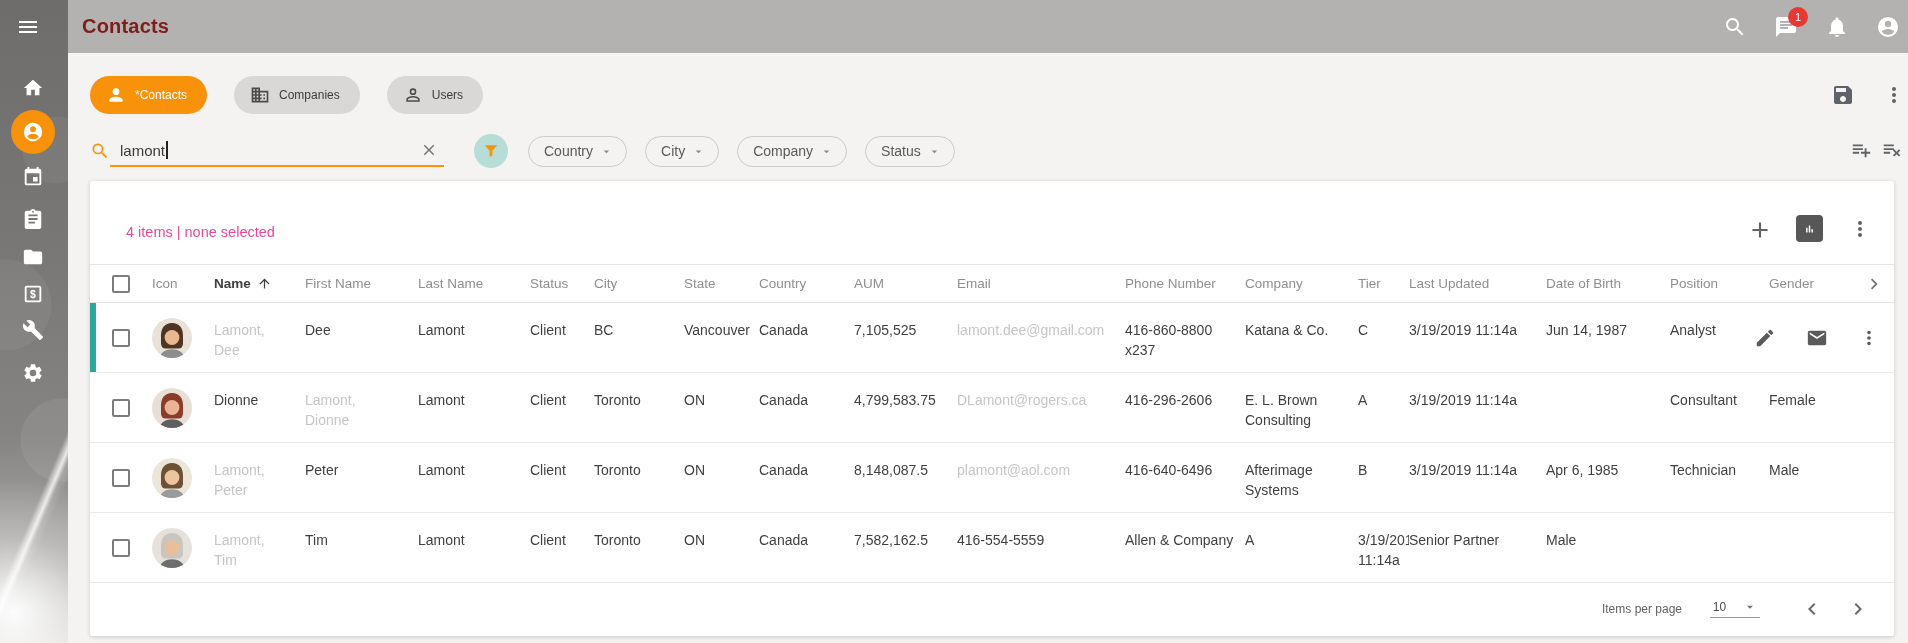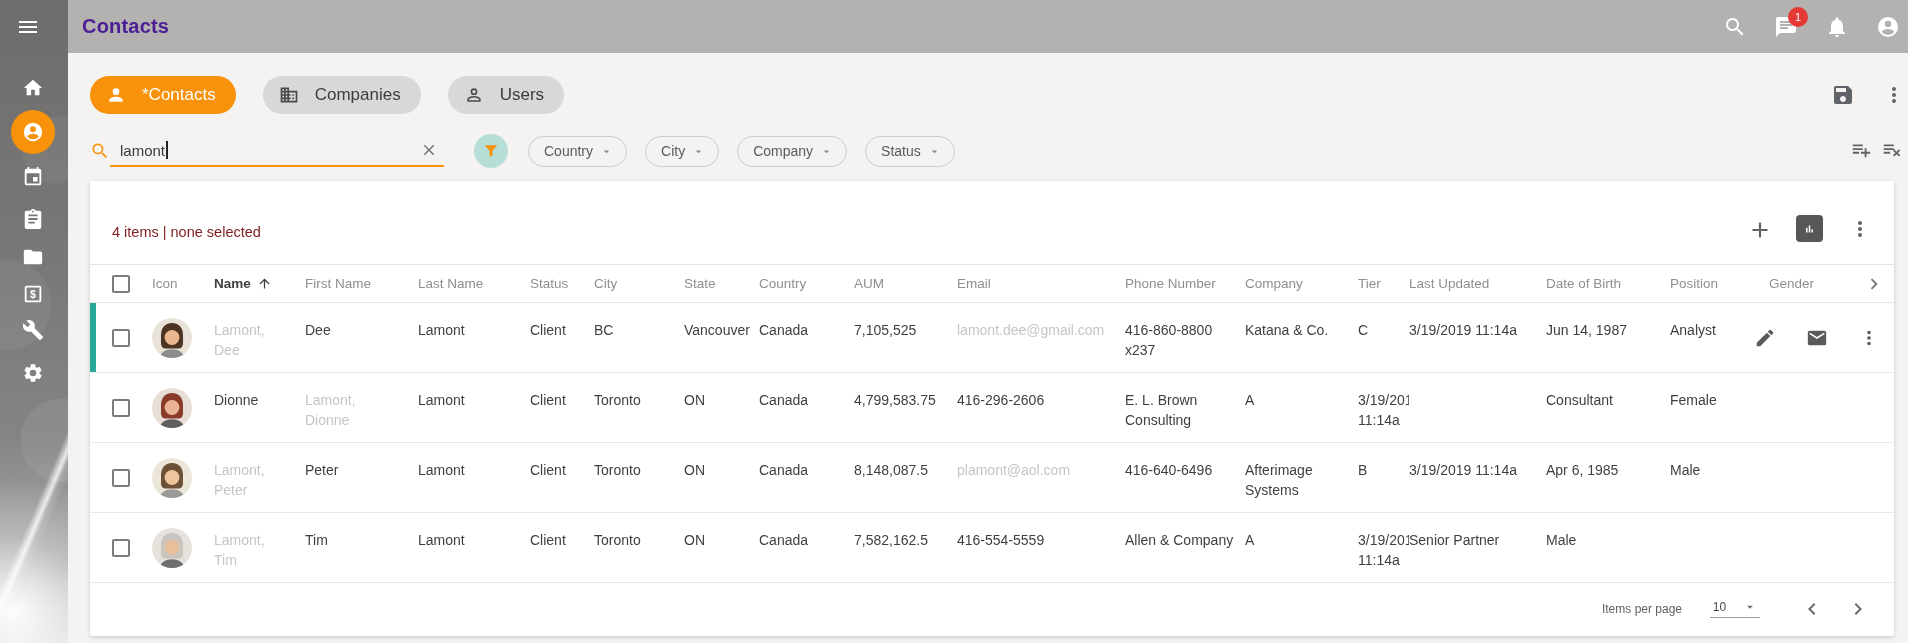--- a/index.html
+++ b/index.html
@@ -7,21 +7,21 @@
   body {
     width:1908px; height:643px; position:relative; overflow:hidden;
     font-family:"Liberation Sans", sans-serif; background:#f4f3f1;
     -webkit-font-smoothing:antialiased;
   }
   svg { display:block; }
 
   
   .topbar { position:absolute; left:0; top:0; width:1908px; height:53px; background:#b4b2b0; z-index:2; }
   .topbar-title { position:absolute; left:82px; top:0; height:53px; display:flex; align-items:center;
-    color:#4c1d95; font-size:20px; font-weight:bold; letter-spacing:.2px; }
+    color:#7f1d1d; font-size:20px; font-weight:bold; letter-spacing:.2px; }
   .topbar-icons { position:absolute; right:8px; top:0; height:53px; display:flex; align-items:center; gap:27px; color:#ffffff; }
   .tb-ic { position:relative; width:24px; height:24px; cursor:pointer; }
   .badge { position:absolute; top:-8px; right:-10px; min-width:20px; height:20px; border-radius:50%;
     background:#e53935; color:#fff; font-size:11px; display:flex; align-items:center; justify-content:center; }
 
   
   .sidebar { position:absolute; left:0; top:0; width:68px; height:643px; z-index:3;
     background:
       radial-gradient(circle 34px at 56px 150px, rgba(255,255,255,.05) 0 33px, transparent 34px),
       radial-gradient(circle 46px at 6px 305px,  rgba(255,255,255,.05) 0 45px, transparent 46px),
@@ -33,22 +33,22 @@
       linear-gradient(113deg, transparent 44%, rgba(255,255,255,.8) 49%, rgba(255,255,255,.15) 52%, transparent 57%),
       radial-gradient(circle at 20% 86%, rgba(255,255,255,.95), rgba(255,255,255,.25) 38%, transparent 68%);
   }
   .menu-btn { position:absolute; left:16px; top:15px; width:24px; height:24px; color:#fff; cursor:pointer; z-index:4; }
   .nav-item { position:absolute; left:11px; width:44px; height:44px; border-radius:50%;
     display:flex; align-items:center; justify-content:center; color:#ffffff; cursor:pointer; z-index:4; }
   .nav-item.active { background:var(--accent); }
 
   
   .tabs { position:absolute; left:90px; top:76px; display:flex; gap:27px; z-index:1; }
-  .tab { height:38px; border-radius:19px; padding:0 20px 0 16px; display:flex; align-items:center; gap:16px;
-    background:#d9d8d6; color:#3c3c3c; font-size:17px; border:none; cursor:pointer; }
+  .tab { height:38px; border-radius:19px; padding:0 20px 0 16px; display:flex; align-items:center; gap:9px;
+    background:#d9d8d6; color:#3c3c3c; font-size:12px; border:none; cursor:pointer; }
   .tab .t-ic { color:#4a4a4a; }
   .tab.active { background:var(--accent); color:#ffffff; }
   .tab.active .t-ic { color:#ffffff; }
   .view-actions { position:absolute; left:1831px; top:83px; display:flex; gap:27px; color:#5f6368; }
   .va-ic { width:24px; height:24px; cursor:pointer; }
 
   
   .search-row { position:absolute; left:90px; top:133px; height:36px; display:flex; align-items:center; }
   .search-ic { color:var(--accent); width:20px; height:20px; }
   .search-box { width:334px; height:32px; margin-left:0; border-bottom:2px solid var(--accent);
@@ -64,21 +64,21 @@
     display:flex; align-items:center; gap:7px; font-size:14px; color:#5a5a5a; cursor:pointer; font-family:inherit; }
   .pill svg { color:#8a8a8a; }
   .list-icons { position:absolute; left:1850px; top:139px; display:flex; gap:9px; color:#5f6368; }
   .li-ic { width:22px; height:22px; cursor:pointer; }
 
   
   .card { position:absolute; left:90px; top:181px; width:1804px; height:455px; background:#ffffff;
     border-radius:2px; box-shadow:0 1px 4px rgba(0,0,0,.18); overflow:hidden;
     --cols:62px 62px 91px 113px 112px 64px 90px 75px 95px 103px 168px 120px 113px 51px 137px 124px 99px 94px 31px; }
   .card-toolbar { height:84px; display:flex; align-items:center; padding:12px 22px 0 22px; border-bottom:1px solid #e4e4e4; }
-  .summary { font-size:14.5px; color:#7f1d1d; margin-top:6px; }
+  .summary { font-size:14.5px; color:#ec4899; margin-top:6px;margin-left:14px; }
   .toolbar-icons { margin-left:auto; display:flex; align-items:center; gap:25px; color:#5f6368; }
   .chart-btn { width:27px; height:27px; border-radius:4px; background:#575757; border:none; cursor:pointer;
     display:flex; align-items:center; justify-content:center; color:#ffffff; }
 
   .thead { display:grid; grid-template-columns:var(--cols); height:38px; align-items:center;
     color:#8f8f8f; font-size:13.5px; border-bottom:1px solid #e4e4e4; }
   .th { display:flex; align-items:flex-start; gap:6px; padding-right:8px; white-space:nowrap; overflow:hidden; }
   .th.sorted { color:#404040; font-weight:bold; }
   .th-chev { color:#757575; width:22px; height:22px; cursor:pointer; }
 
@@ -435,20 +435,21 @@
           </span>
         </span>
         <span class="td">Dionne</span>
         <span class="td muted name">Lamont, Dionne</span>
         <span class="td">Lamont</span>
         <span class="td">Client</span>
         <span class="td">Toronto</span>
         <span class="td">ON</span>
         <span class="td">Canada</span>
         <span class="td">4,799,583.75</span>
+        <span class="td muted">DLamont@rogers.ca</span>
         <span class="td">416-296-2606</span>
         <span class="td">E. L. Brown Consulting</span>
         <span class="td">A</span>
         <span class="td">3/19/2019 11:14a</span>
         <span class="td"></span>
         <span class="td pos">Consultant</span>
         <span class="td">Female</span>
         <span class="td"></span>
       </div>
       <div class="trow">
@@ -473,20 +474,21 @@
         <span class="td">Toronto</span>
         <span class="td">ON</span>
         <span class="td">Canada</span>
         <span class="td">8,148,087.5</span>
         <span class="td muted">plamont@aol.com</span>
         <span class="td">416-640-6496</span>
         <span class="td">Afterimage Systems</span>
         <span class="td">B</span>
         <span class="td">3/19/2019 11:14a</span>
         <span class="td">Apr 6, 1985</span>
+        <span class="td pos">Technician</span>
         <span class="td">Male</span>
         <span class="td"></span>
       </div>
       <div class="trow">
         <span class="td center">
           <span class="cbx"></span>
         </span>
         <span class="td center">
           <span class="avatar">
             <svg viewBox="0 0 40 40" width="40" height="40">

